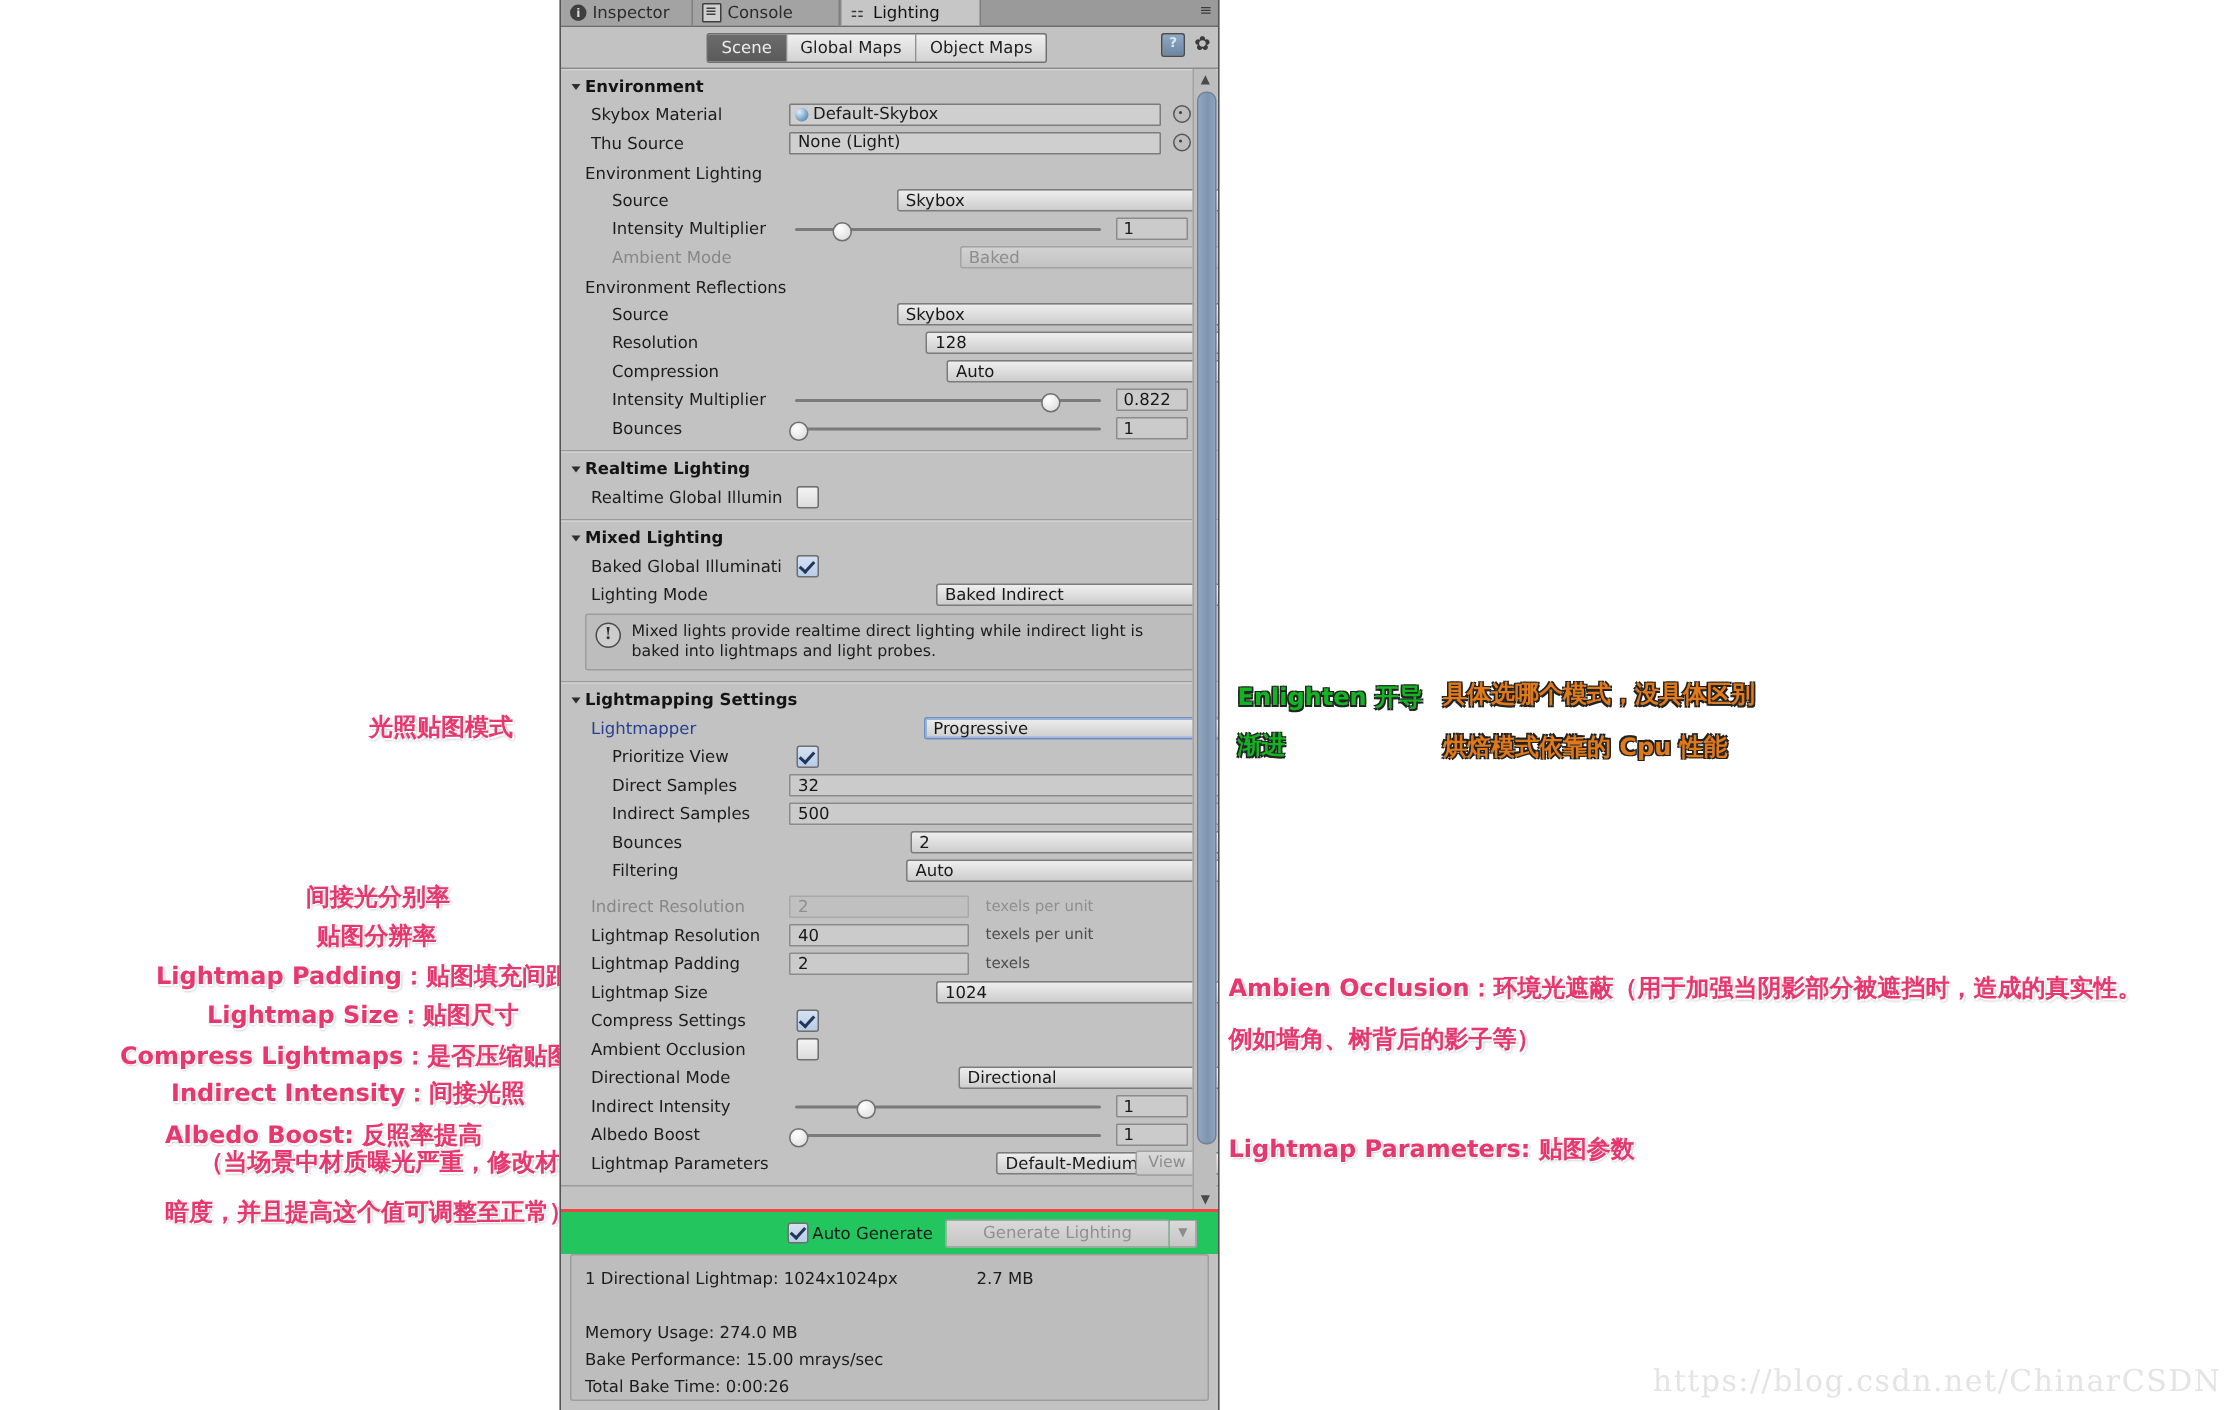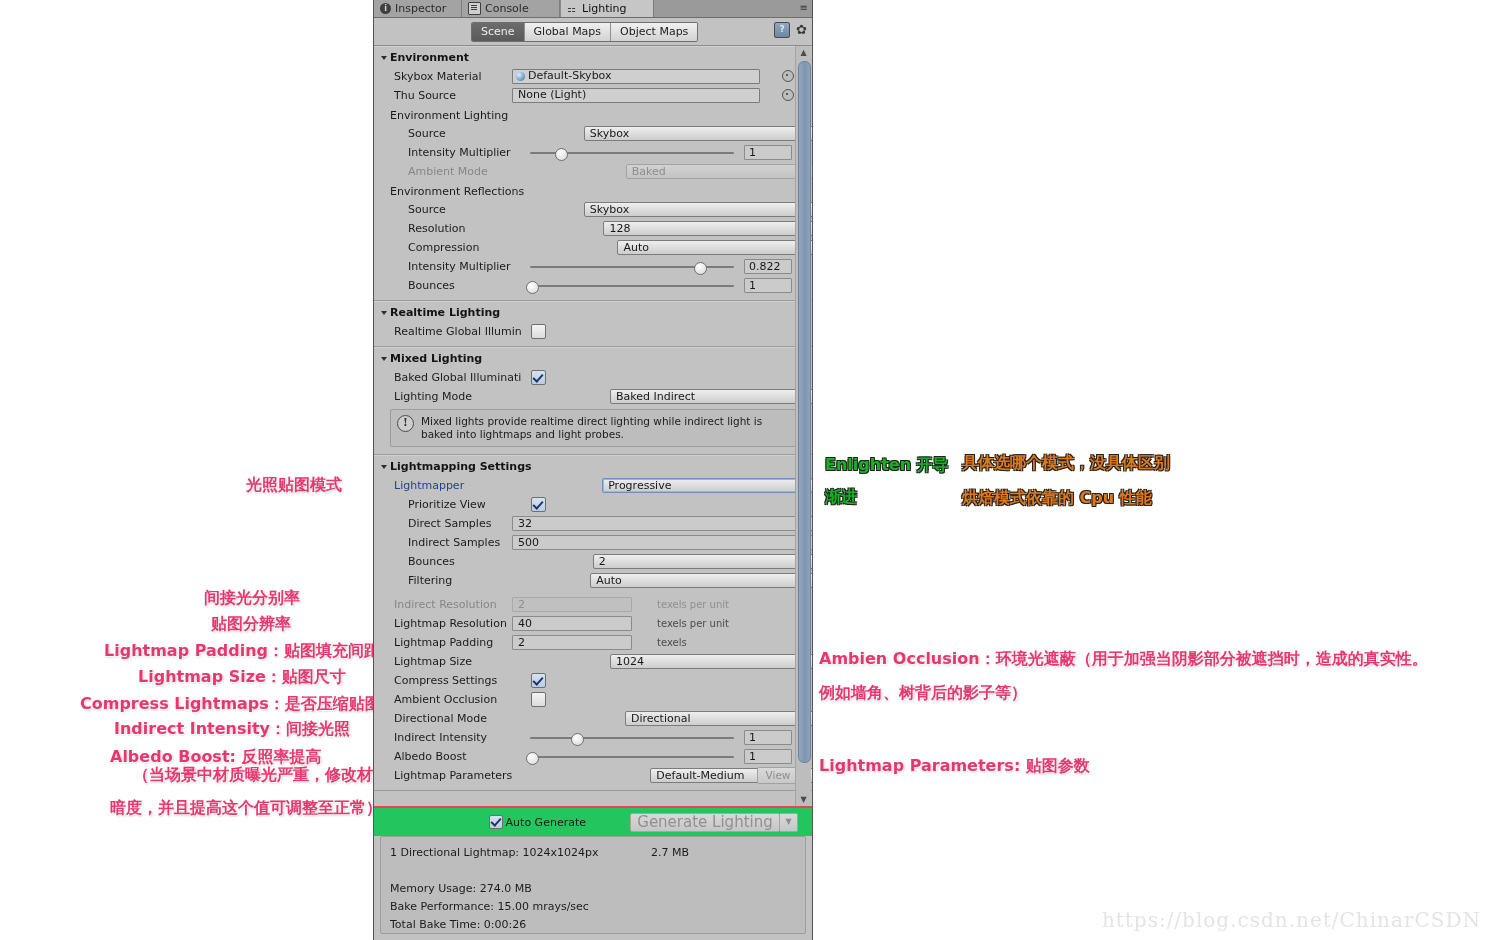--- a/index.html
+++ b/index.html
@@ -85,21 +85,21 @@
        border-bottom:3.5px solid transparent;transform:rotate(90deg);display:inline-block;}
 
   .row{position:relative;height:18px;display:flex;align-items:center;margin:0 0 1px 0;}
   .row .lbl{font-size:11px;color:#1c1c1c;white-space:nowrap;}
   .row .lbl.dim{color:#878787;}
   .grouplabel{font-size:11px;color:#1c1c1c;padding-left:16px;margin-top:5px;margin-bottom:2px;}
 
   .indent1 .lbl{padding-left:20px;}
   .indent2 .lbl{padding-left:34px;}
 
-  .field{position:absolute;left:138px;}
+  .field{position:absolute;left:152px;}
 
   .objfield{
     width:248px;height:15px;background:#cfcfcf;border:1px solid #7c7c7c;
     border-radius:1px;font-size:11px;line-height:14px;color:#1a1a1a;
     padding-left:3px;box-sizing:border-box;display:flex;align-items:center;gap:3px;
   }
   .sphere{width:9px;height:9px;border-radius:50%;
     background:radial-gradient(circle at 32% 30%, #dff0ff 0%, #7fa8cc 55%, #4a6c8c 100%);}
   .objpick{position:absolute;left:408px;top:3px;width:10px;height:10px;border:1px solid #555;
     border-radius:50%;background:#bdbdbd;}
@@ -179,21 +179,21 @@
   .bottombar{position:relative;height:28px;background:#22c55e;border-top:2px solid #ef4444;
     display:flex;align-items:center;justify-content:flex-end;padding-right:14px;gap:8px;}
   .autogen{display:flex;align-items:center;gap:3px;font-size:11px;color:#1a1a1a;}
   .autogen .cbx{position:relative;width:12px;height:12px;border:1px solid #6f6f6f;border-radius:2px;
     background:linear-gradient(#d6e2f2,#b9cce6);}
   .autogen .cbx:after{content:"";position:absolute;left:3px;top:0px;width:4px;height:8px;
     border:solid #22365c;border-width:0 2px 2px 0;transform:rotate(42deg);}
   .genbtn{
     width:148px;height:17px;border:1px solid #a5a5a5;border-radius:2px;
     background:linear-gradient(#d9d9d9,#c6c6c6);
-    font-size:15px;line-height:16px;color:#909090;text-align:center;position:relative;margin-left:36px;
+    font-size:11px;line-height:16px;color:#909090;text-align:center;position:relative;
   }
   .gendrop{
     width:17px;height:17px;border:1px solid #a5a5a5;border-left:none;border-radius:0 2px 2px 0;
     background:linear-gradient(#d9d9d9,#c6c6c6);
     font-size:8px;line-height:16px;color:#8d8d8d;text-align:center;margin-left:-8px;
   }
 
   
   .stats{
     margin:0 6px 6px 6px;border:1px solid #9d9d9d;background:#bdbdbd;border-radius:2px;

